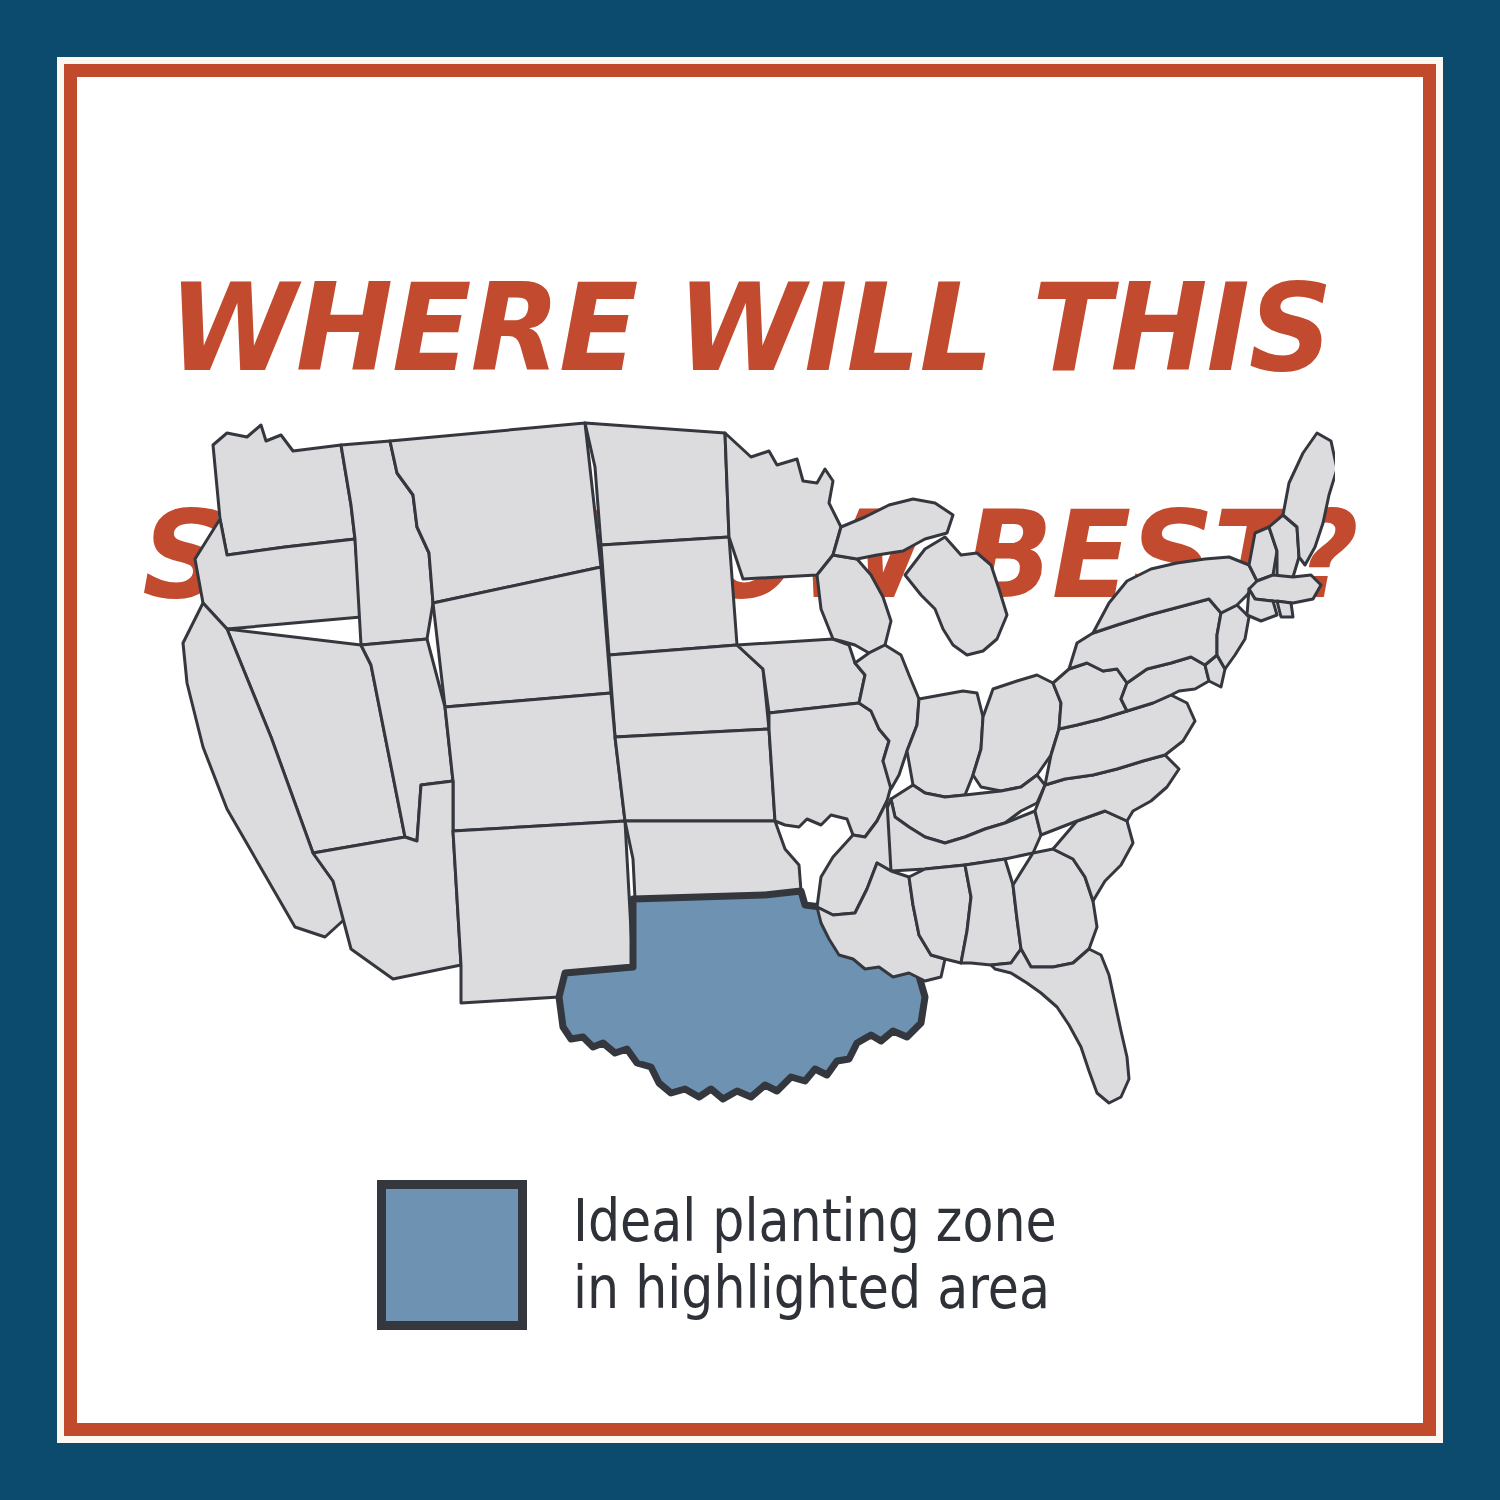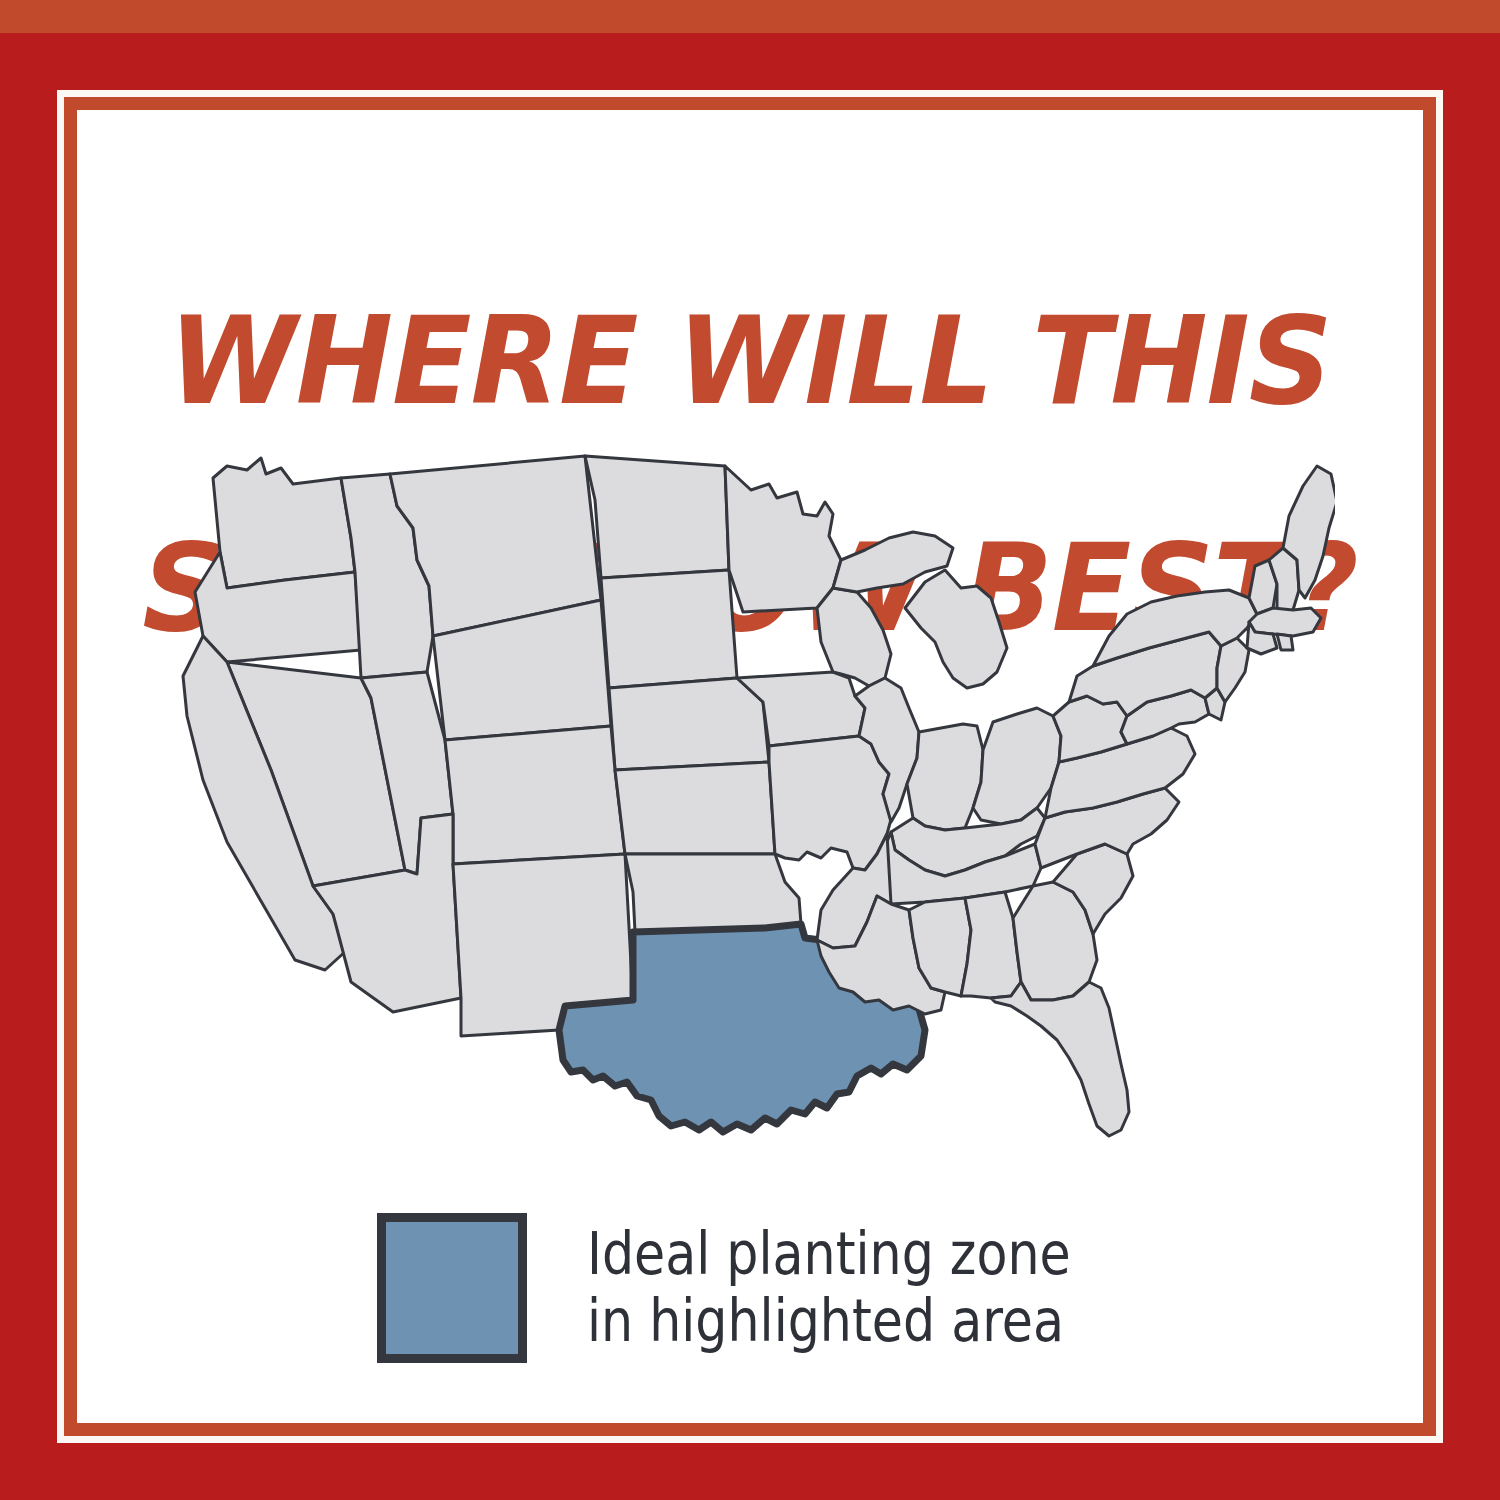--- a/index.html
+++ b/index.html
@@ -4,22 +4,21 @@
 <style>
   html,body{margin:0;padding:0;}
   body{
     width:1500px;height:1500px;
     background:#C24A2C;
     font-family:"Liberation Sans", sans-serif;
     overflow:hidden;
   }
   .poster{
     position:absolute;inset:0;
-    background:#b91c1c;
-    margin-top:33px;
+    background:#0c4a6e;
   }
   
   .band-white{
     position:absolute;
     left:57px;top:57px;right:57px;bottom:57px;
     background:#FBF7F3;
   }
   .band-orange{
     position:absolute;
     left:64px;top:64px;right:64px;bottom:64px;
@@ -62,21 +61,21 @@
   }
   .map-wrap svg{display:block;width:100%;height:100%;}
 
   
   .legend{
     position:absolute;
     left:300px;
     top:1103px;
     display:flex;
     align-items:center;
-    gap:60px;
+    gap:46px;
   }
   .legend-swatch{
     width:150px;height:150px;
     background:#6E93B2;
     border:9px solid #35373F;
     box-sizing:border-box;
     flex:0 0 auto;
   }
   .legend-text{
     color:#2F3138;

